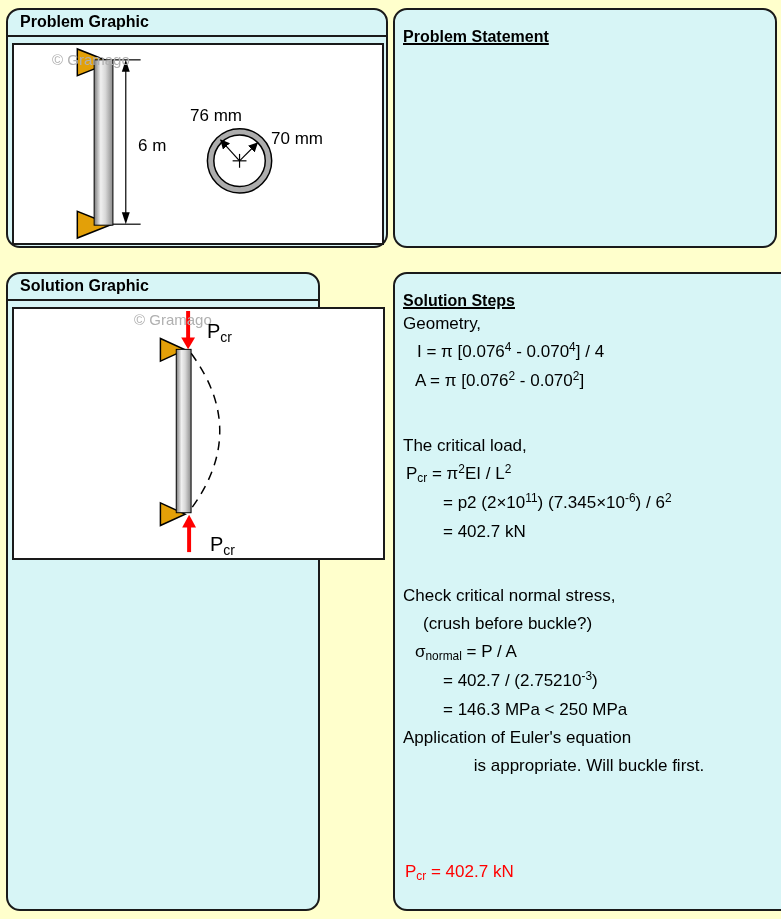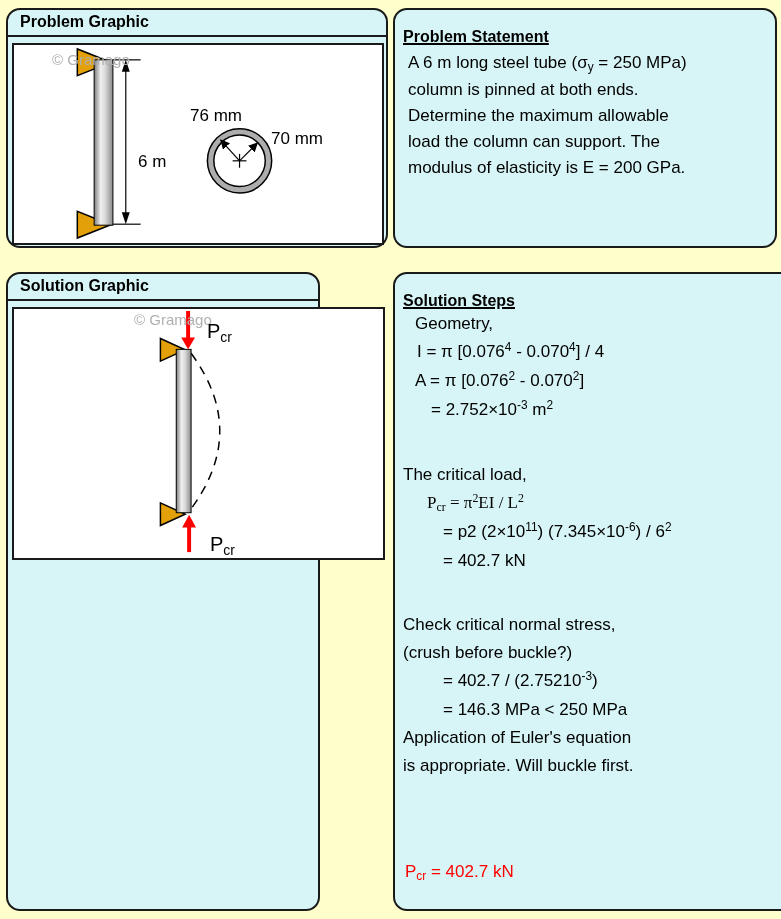--- a/index.html
+++ b/index.html
@@ -63,40 +63,28 @@
         <polygon points="113,15 109,27 117,27" fill="#000"></polygon>
         <polygon points="113,181 109,169 117,169" fill="#000"></polygon>
         <circle cx="228" cy="117" r="32.5" fill="#ADADAD" stroke="#000" stroke-width="1.5"></circle>
         <circle cx="228" cy="117" r="26" fill="#FFFFFF" stroke="#000" stroke-width="1.5"></circle>
         <line class="thin" x1="221" y1="117" x2="235" y2="117"></line>
         <line class="thin" x1="228" y1="110" x2="228" y2="124"></line>
         <line class="thin" x1="228" y1="117" x2="209" y2="96" marker-end="url(#arrHead)"></line>
         <line class="thin" x1="228" y1="117" x2="246" y2="99" marker-end="url(#arrHead)"></line>
       </svg>
       <span class="lbl watermark" style="left:38px;top:6px;">© Gramago</span>
-      <span class="lbl dlabel" style="left:124px;top:91px;margin-top:16px;">6 m</span>
+      <span class="lbl dlabel" style="left:124px;top:91px;">6 m</span>
       <span class="lbl dlabel" style="left:176px;top:61px;">76 mm</span>
       <span class="lbl dlabel" style="left:257px;top:84px;">70 mm</span>
     </div>
   </section>
 
   <section class="box box-b">
     <div class="underline-title">Problem Statement</div>
-    <div class="statement">
-
-        <div class="stmt-line">A 6 m long steel tube (σ<sub>y</sub> = 250 MPa)</div>
-
-        <div class="stmt-line">column is pinned at both ends.</div>
-
-        <div class="stmt-line">Determine the maximum allowable</div>
-
-        <div class="stmt-line">load the column can support. The</div>
-
-        <div class="stmt-line">modulus of elasticity is E = 200 GPa.</div>
-      </div>
   </section>
 
   <section class="box box-c">
     <div class="box-header">
       <span class="box-title">Solution Graphic</span>
     </div>
     <div class="diagram diagram-c">
       <svg width="369" height="249" viewBox="0 0 373 253" preserveAspectRatio="none">
         <path d="M 179,45 Q 237,124 179,203" fill="none" stroke="#000" stroke-width="1.5" stroke-dasharray="9,7"></path>
         <polygon class="pin" points="148,30 148,53 173,41.5"></polygon>
@@ -110,50 +98,50 @@
       <span class="lbl watermark" style="left:120px;top:2px;">© Gramago</span>
       <span class="lbl pcr" style="left:193px;top:11px;">P<sub>cr</sub></span>
       <span class="lbl pcr" style="left:196px;top:224px;">P<sub>cr</sub></span>
     </div>
   </section>
 
   <section class="box box-d">
     <div class="underline-title">Solution Steps</div>
     <div class="steps">
 
-        <div class="step-line" style="margin-left: 12px;">Geometry,</div>
+        <div class="step-line" style="margin-left: 0px;">Geometry,</div>
 
         <div class="step-line" style="margin-left: 14px;">I = π [0.076<sup>4</sup> - 0.070<sup>4</sup>] / 4</div>
 
 
         <div class="step-line" style="margin-left: 12px;">A = π [0.076<sup>2</sup> - 0.070<sup>2</sup>]</div>
 
-        <div class="step-line" style="margin-left: 28px;">= 2.752×10<sup>-3</sup> m<sup>2</sup></div>
 
         <div class="step-line" style="margin-left: 0px;"></div>
 
         <div class="step-line" style="margin-left: 0px; margin-top: 8px;">The critical load,</div>
 
-        <div class="step-line" style="margin-left: 24px; font-family: Liberation Serif, serif;">P<sub>cr</sub> = π<sup>2</sup>EI / L<sup>2</sup></div>
+        <div class="step-line" style="margin-left: 3px;">P<sub>cr</sub> = π<sup>2</sup>EI / L<sup>2</sup></div>
 
         <div class="step-line" style="margin-left: 40px;">= p2 (2×10<sup>11</sup>) (7.345×10<sup>-6</sup>) / 6<sup>2</sup></div>
 
         <div class="step-line" style="margin-left: 40px;">= 402.7 kN</div>
 
         <div class="step-line" style="margin-left: 0px;"></div>
 
         <div class="step-line" style="margin-left: 0px; margin-top: 8px;">Check critical normal stress,</div>
 
-        <div class="step-line" style="">(crush before buckle?)</div>
+        <div class="step-line" style="margin-left: 20px;">(crush before buckle?)</div>
 
+        <div class="step-line" style="margin-left: 12px;">σ<sub>normal</sub> = P / A</div>
 
         <div class="step-line" style="margin-left: 40px;">= 402.7 / (2.75210<sup>-3</sup>)</div>
 
         <div class="step-line" style="margin-left: 40px;">= 146.3 MPa &lt; 250 MPa</div>
 
         <div class="step-line" style="margin-left: 0px;">Application of Euler's equation</div>
 
-        <div class="step-line" style="margin-left: 0px;">is appropriate. Will buckle first.</div>
+        <div class="step-line" style="margin-left: 0px; text-align: center;">is appropriate. Will buckle first.</div>
       </div>
     <div class="result">P<sub>cr</sub> = 402.7 kN</div>
   </section>
 
 </div>
 
 </body></html>

